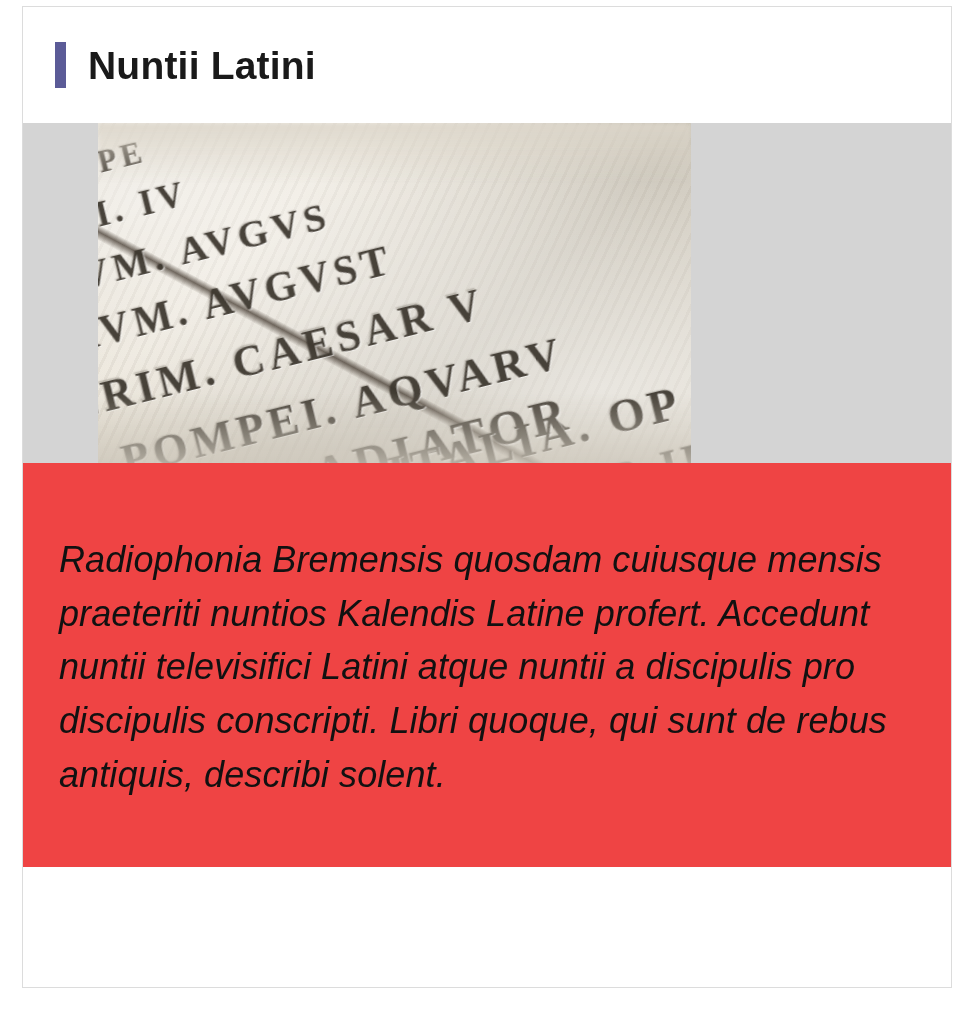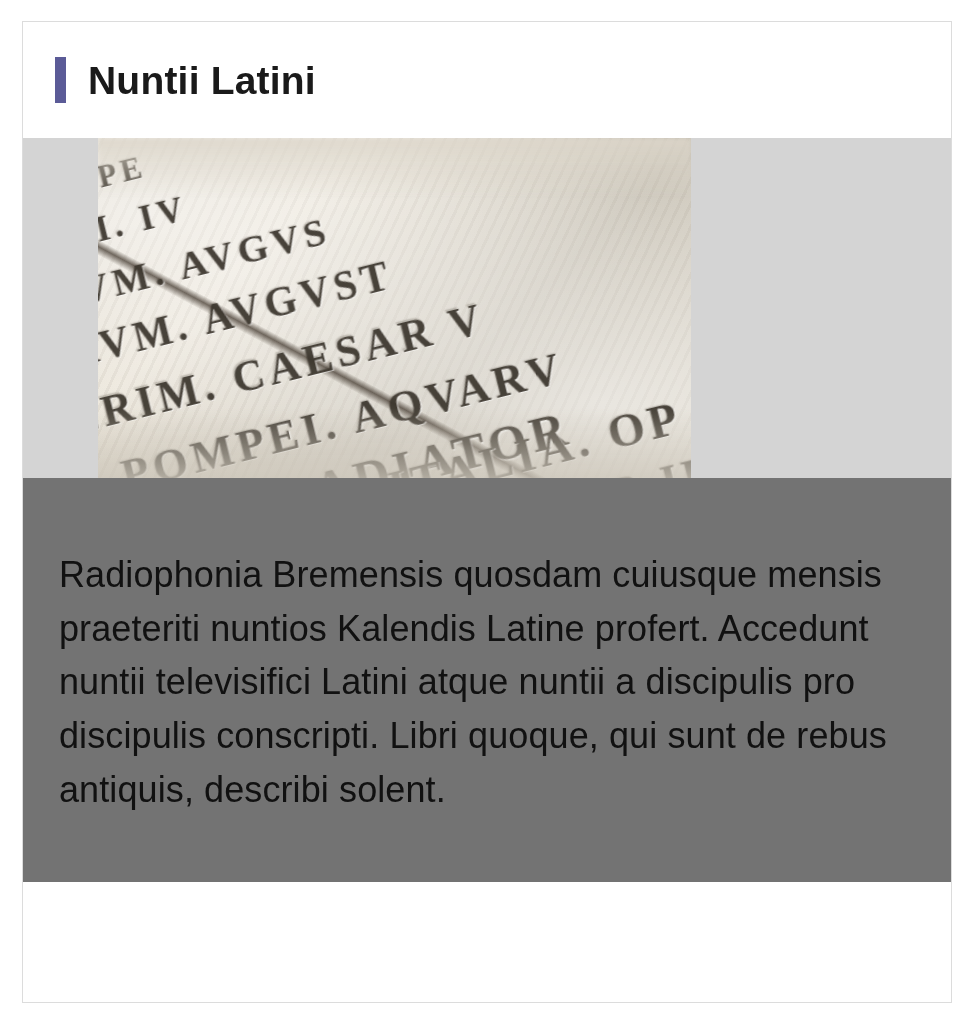--- a/index.html
+++ b/index.html
@@ -10,21 +10,21 @@
     width: 976px;
     height: 1028px;
     background: #ffffff;
     font-family: "Liberation Sans", sans-serif;
     overflow: hidden;
   }
 
   .card {
     position: absolute;
     left: 22px;
-    top: 21px;
+    top: 6px;
     width: 930px;
     height: 982px;
     background: #ffffff;
     border: 1px solid #dcdcdc;
     box-sizing: border-box;
     overflow: hidden;
   }
 
   .card-header {
     display: flex;
@@ -122,21 +122,22 @@
     position: absolute;
     left: 0; right: 0; bottom: 0;
     height: 70px;
     background: linear-gradient(0deg, rgba(205,199,187,0.8), rgba(205,199,187,0));
     pointer-events: none;
   }
 
   .card-body {
     padding: 34px 36px 30px 36px;
     box-sizing: border-box;
-    background: #737373;
+    background: #ef4444;
+    font-style: italic;
   }
 
   .body-text {
     font-size: 36px;
     line-height: 1.49;
     color: #111111;
     letter-spacing: 0.1px;
   }
 </style>
 </head>

